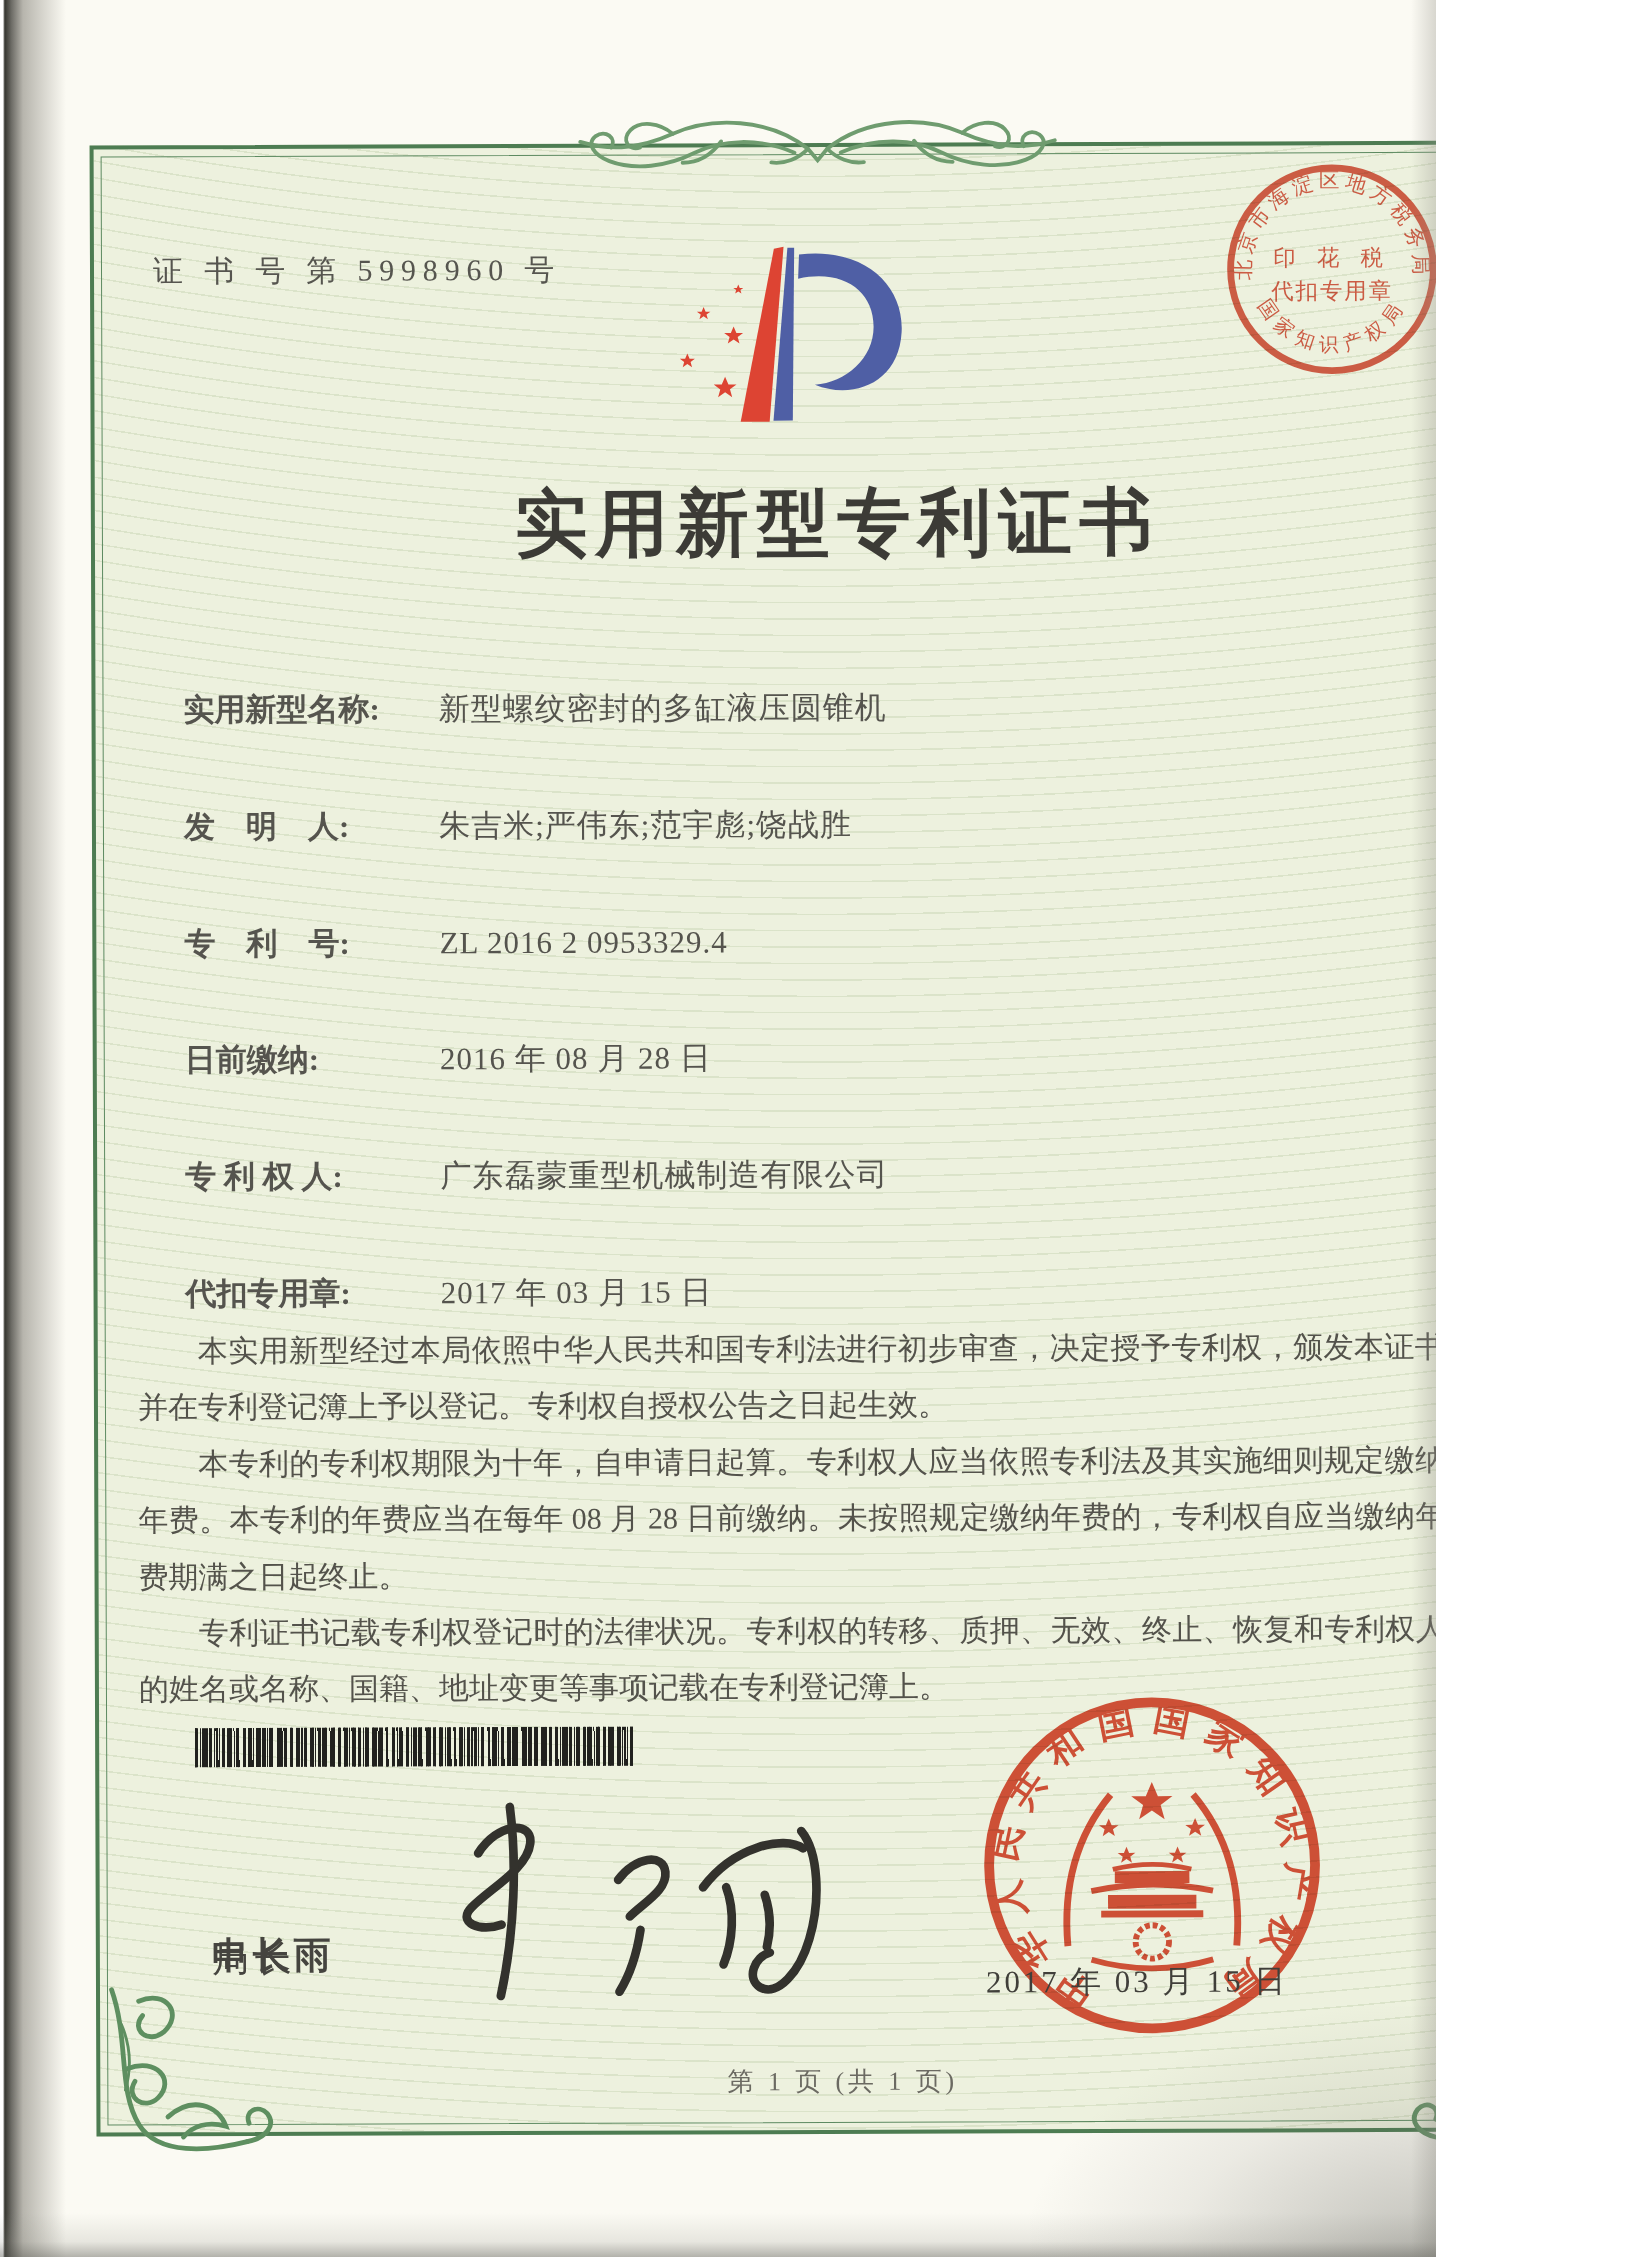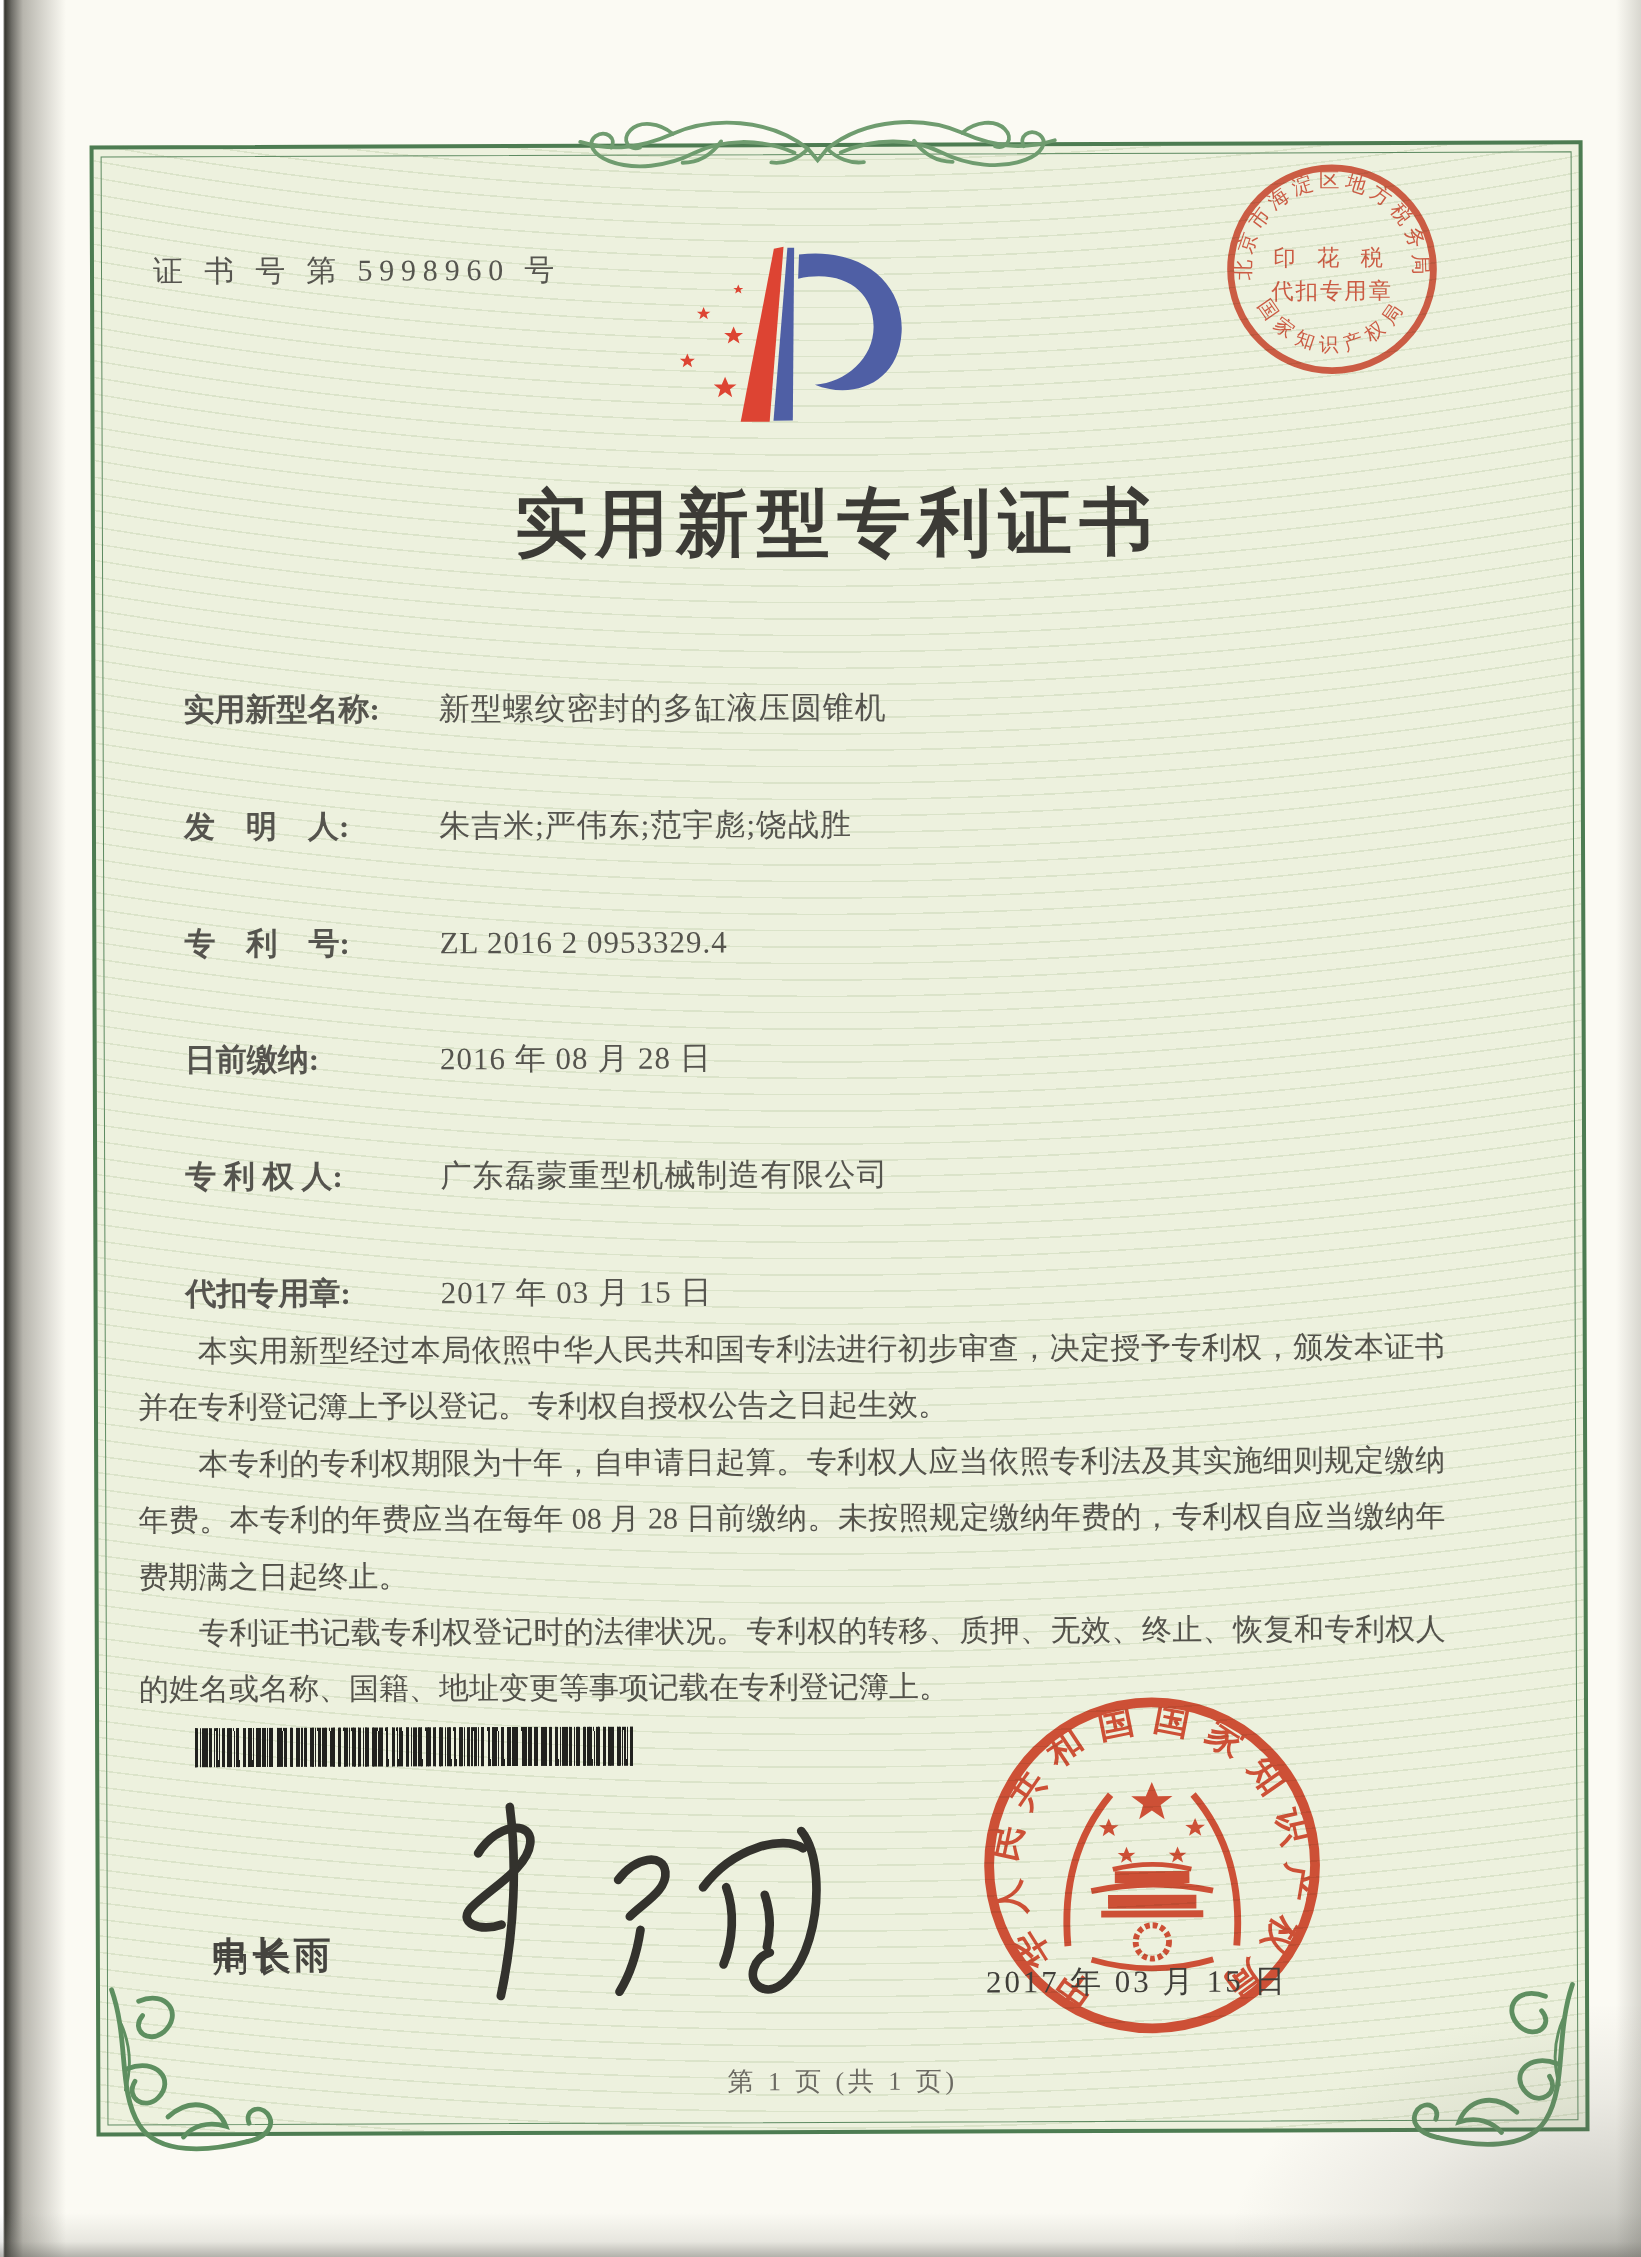--- a/index.html
+++ b/index.html
@@ -1,17 +1,17 @@
 <!DOCTYPE html>
 <html><head>
 <meta charset="utf-8">
 <style>
   html,body{margin:0;padding:0;background:#ffffff;}
   .scan{
-    position:relative;width:1641px;height:2257px;overflow:hidden;
+    position:relative;width:1436px;height:2257px;overflow:hidden;
     background:#fbfaf3;
     font-family:"Liberation Serif","DejaVu Serif",serif;
   }
   
   .edge-left{position:absolute;left:0;top:0;bottom:0;width:68px;z-index:50;pointer-events:none;
     background:linear-gradient(90deg,#ffffff 0px,#ffffff 2.9px,#35352f 4.8px,#6e6d67 11.6px,#b7b5ad 23px,rgba(250,248,240,0) 66px);}
   .edge-bottom{position:absolute;left:0;bottom:0;right:0;height:44px;z-index:50;pointer-events:none;
     background:linear-gradient(0deg,rgba(90,90,84,.45) 0px,rgba(140,140,132,.18) 15.4px,rgba(250,248,240,0) 44px);}
   .edge-right{position:absolute;right:0;top:0;bottom:0;width:25px;z-index:50;pointer-events:none;
     background:linear-gradient(270deg,rgba(150,148,140,.35) 0,rgba(250,248,240,0) 25px);}

